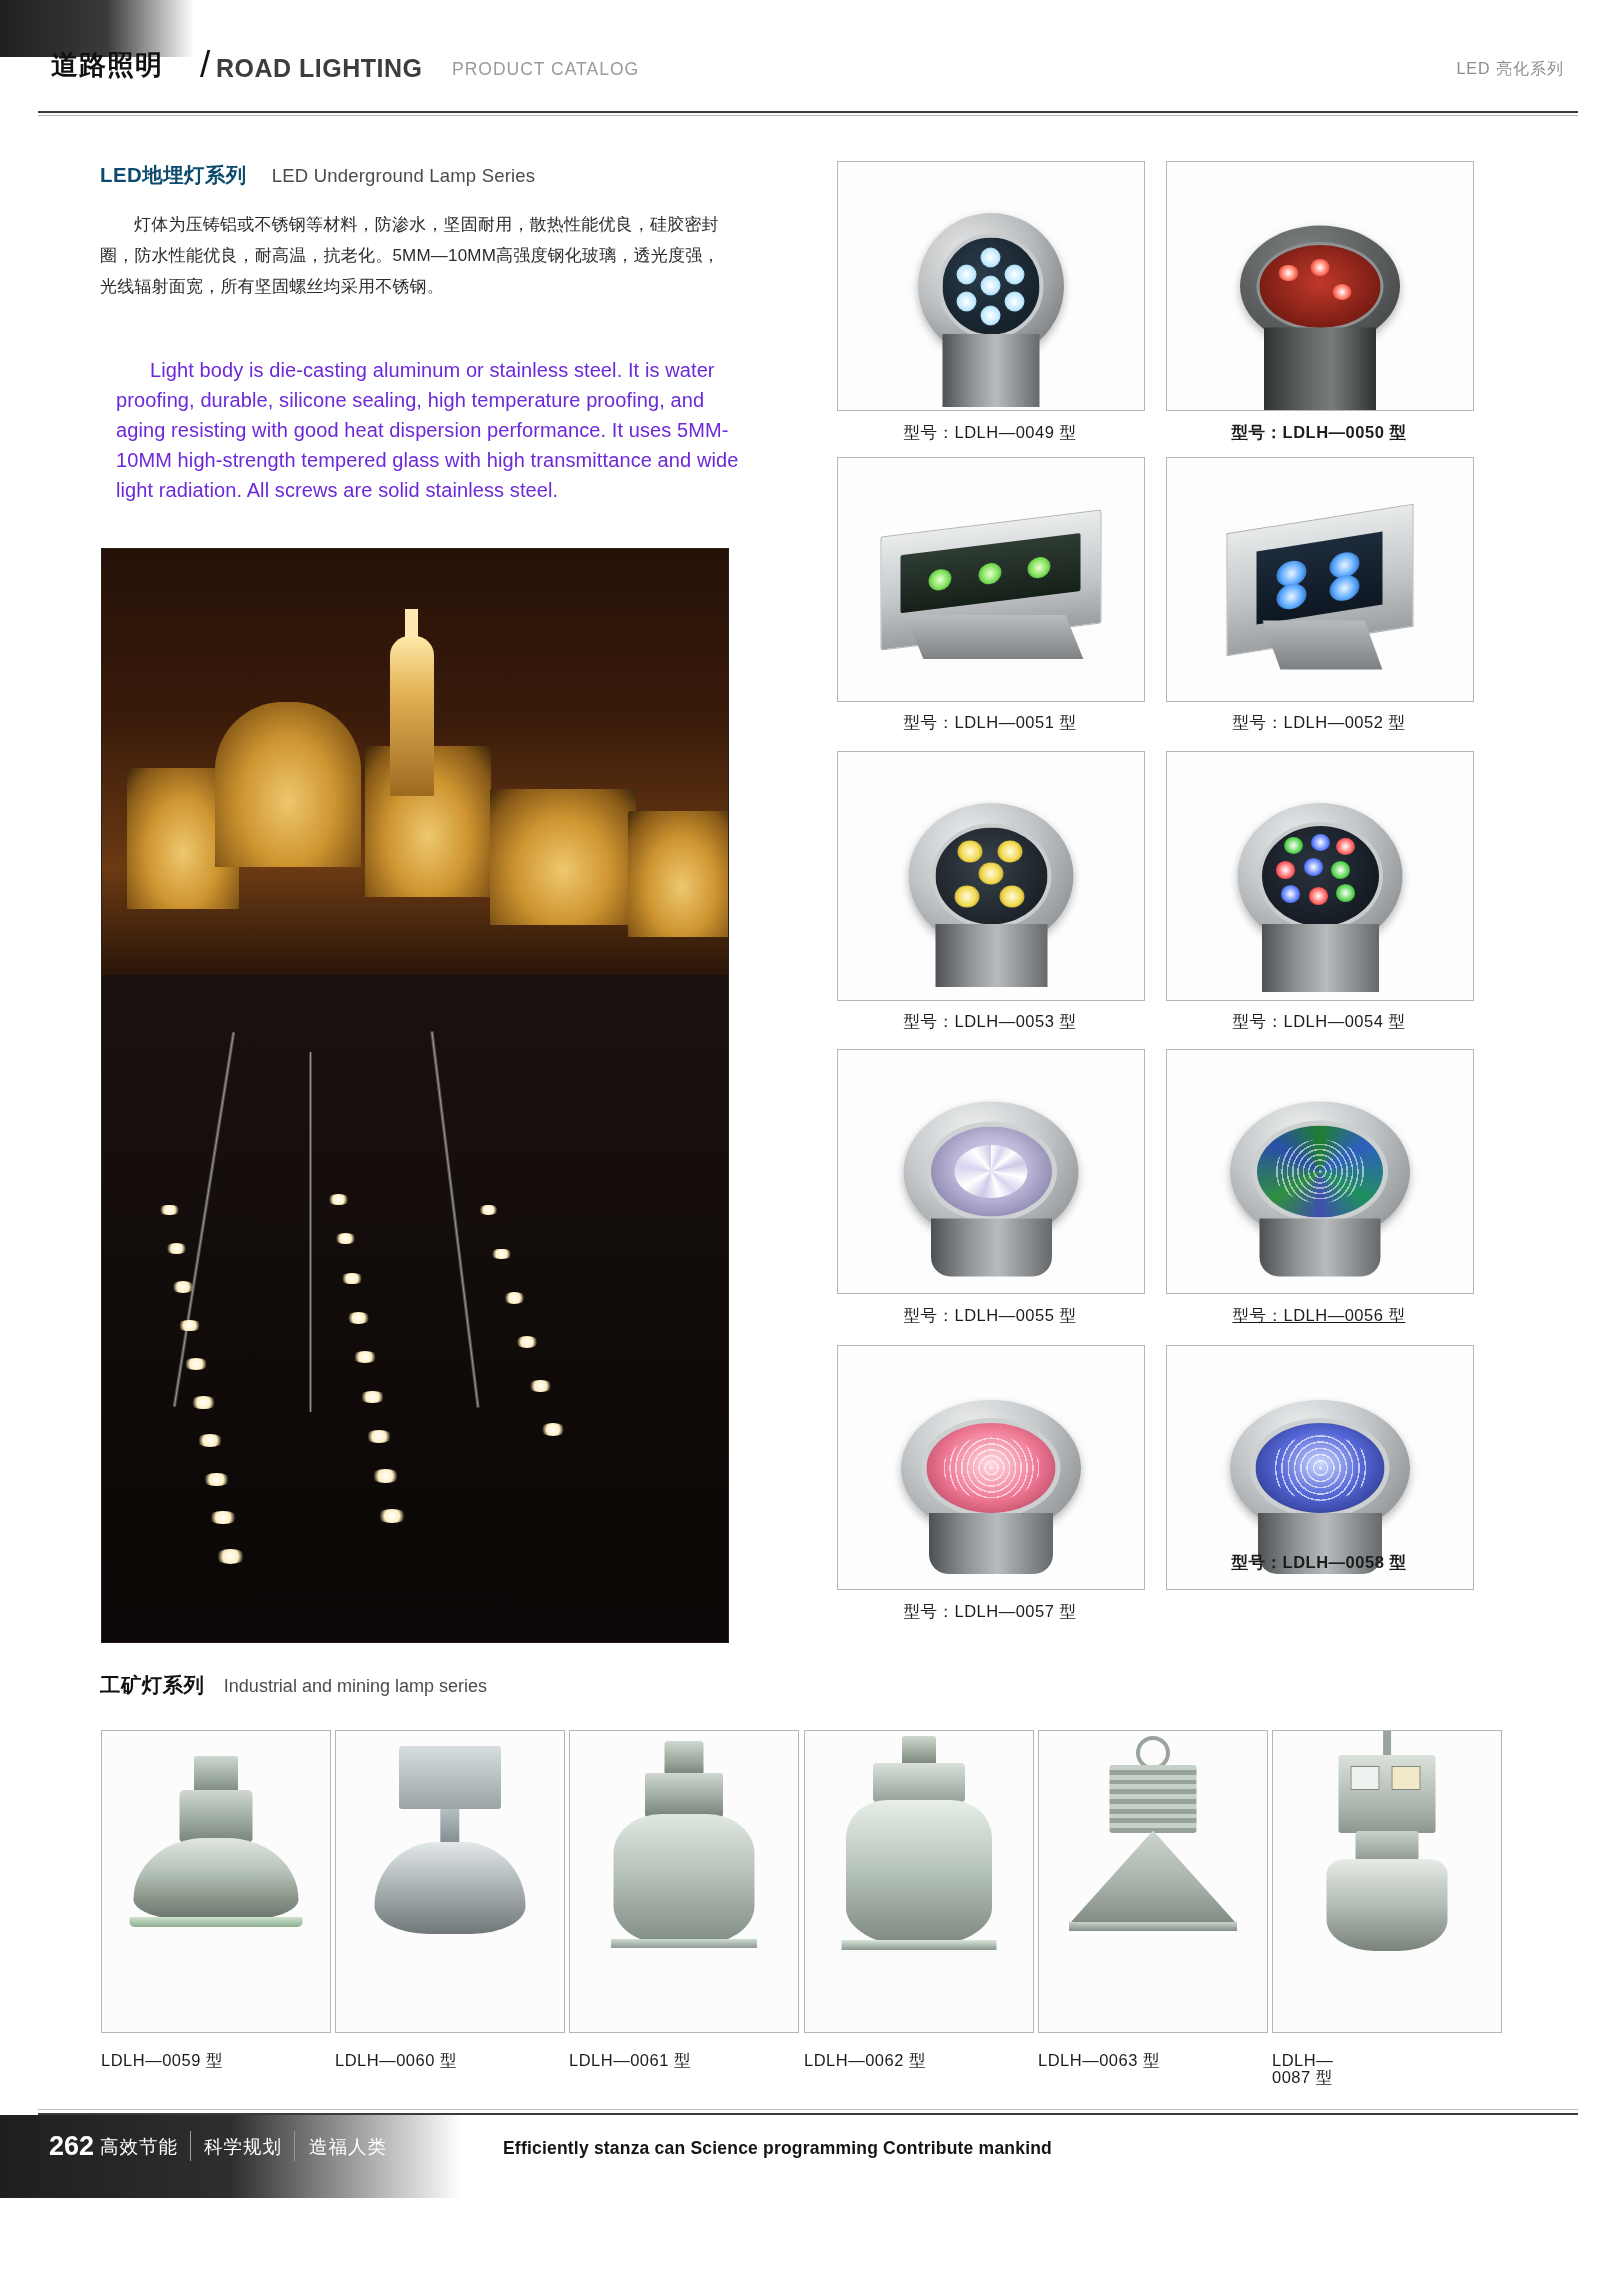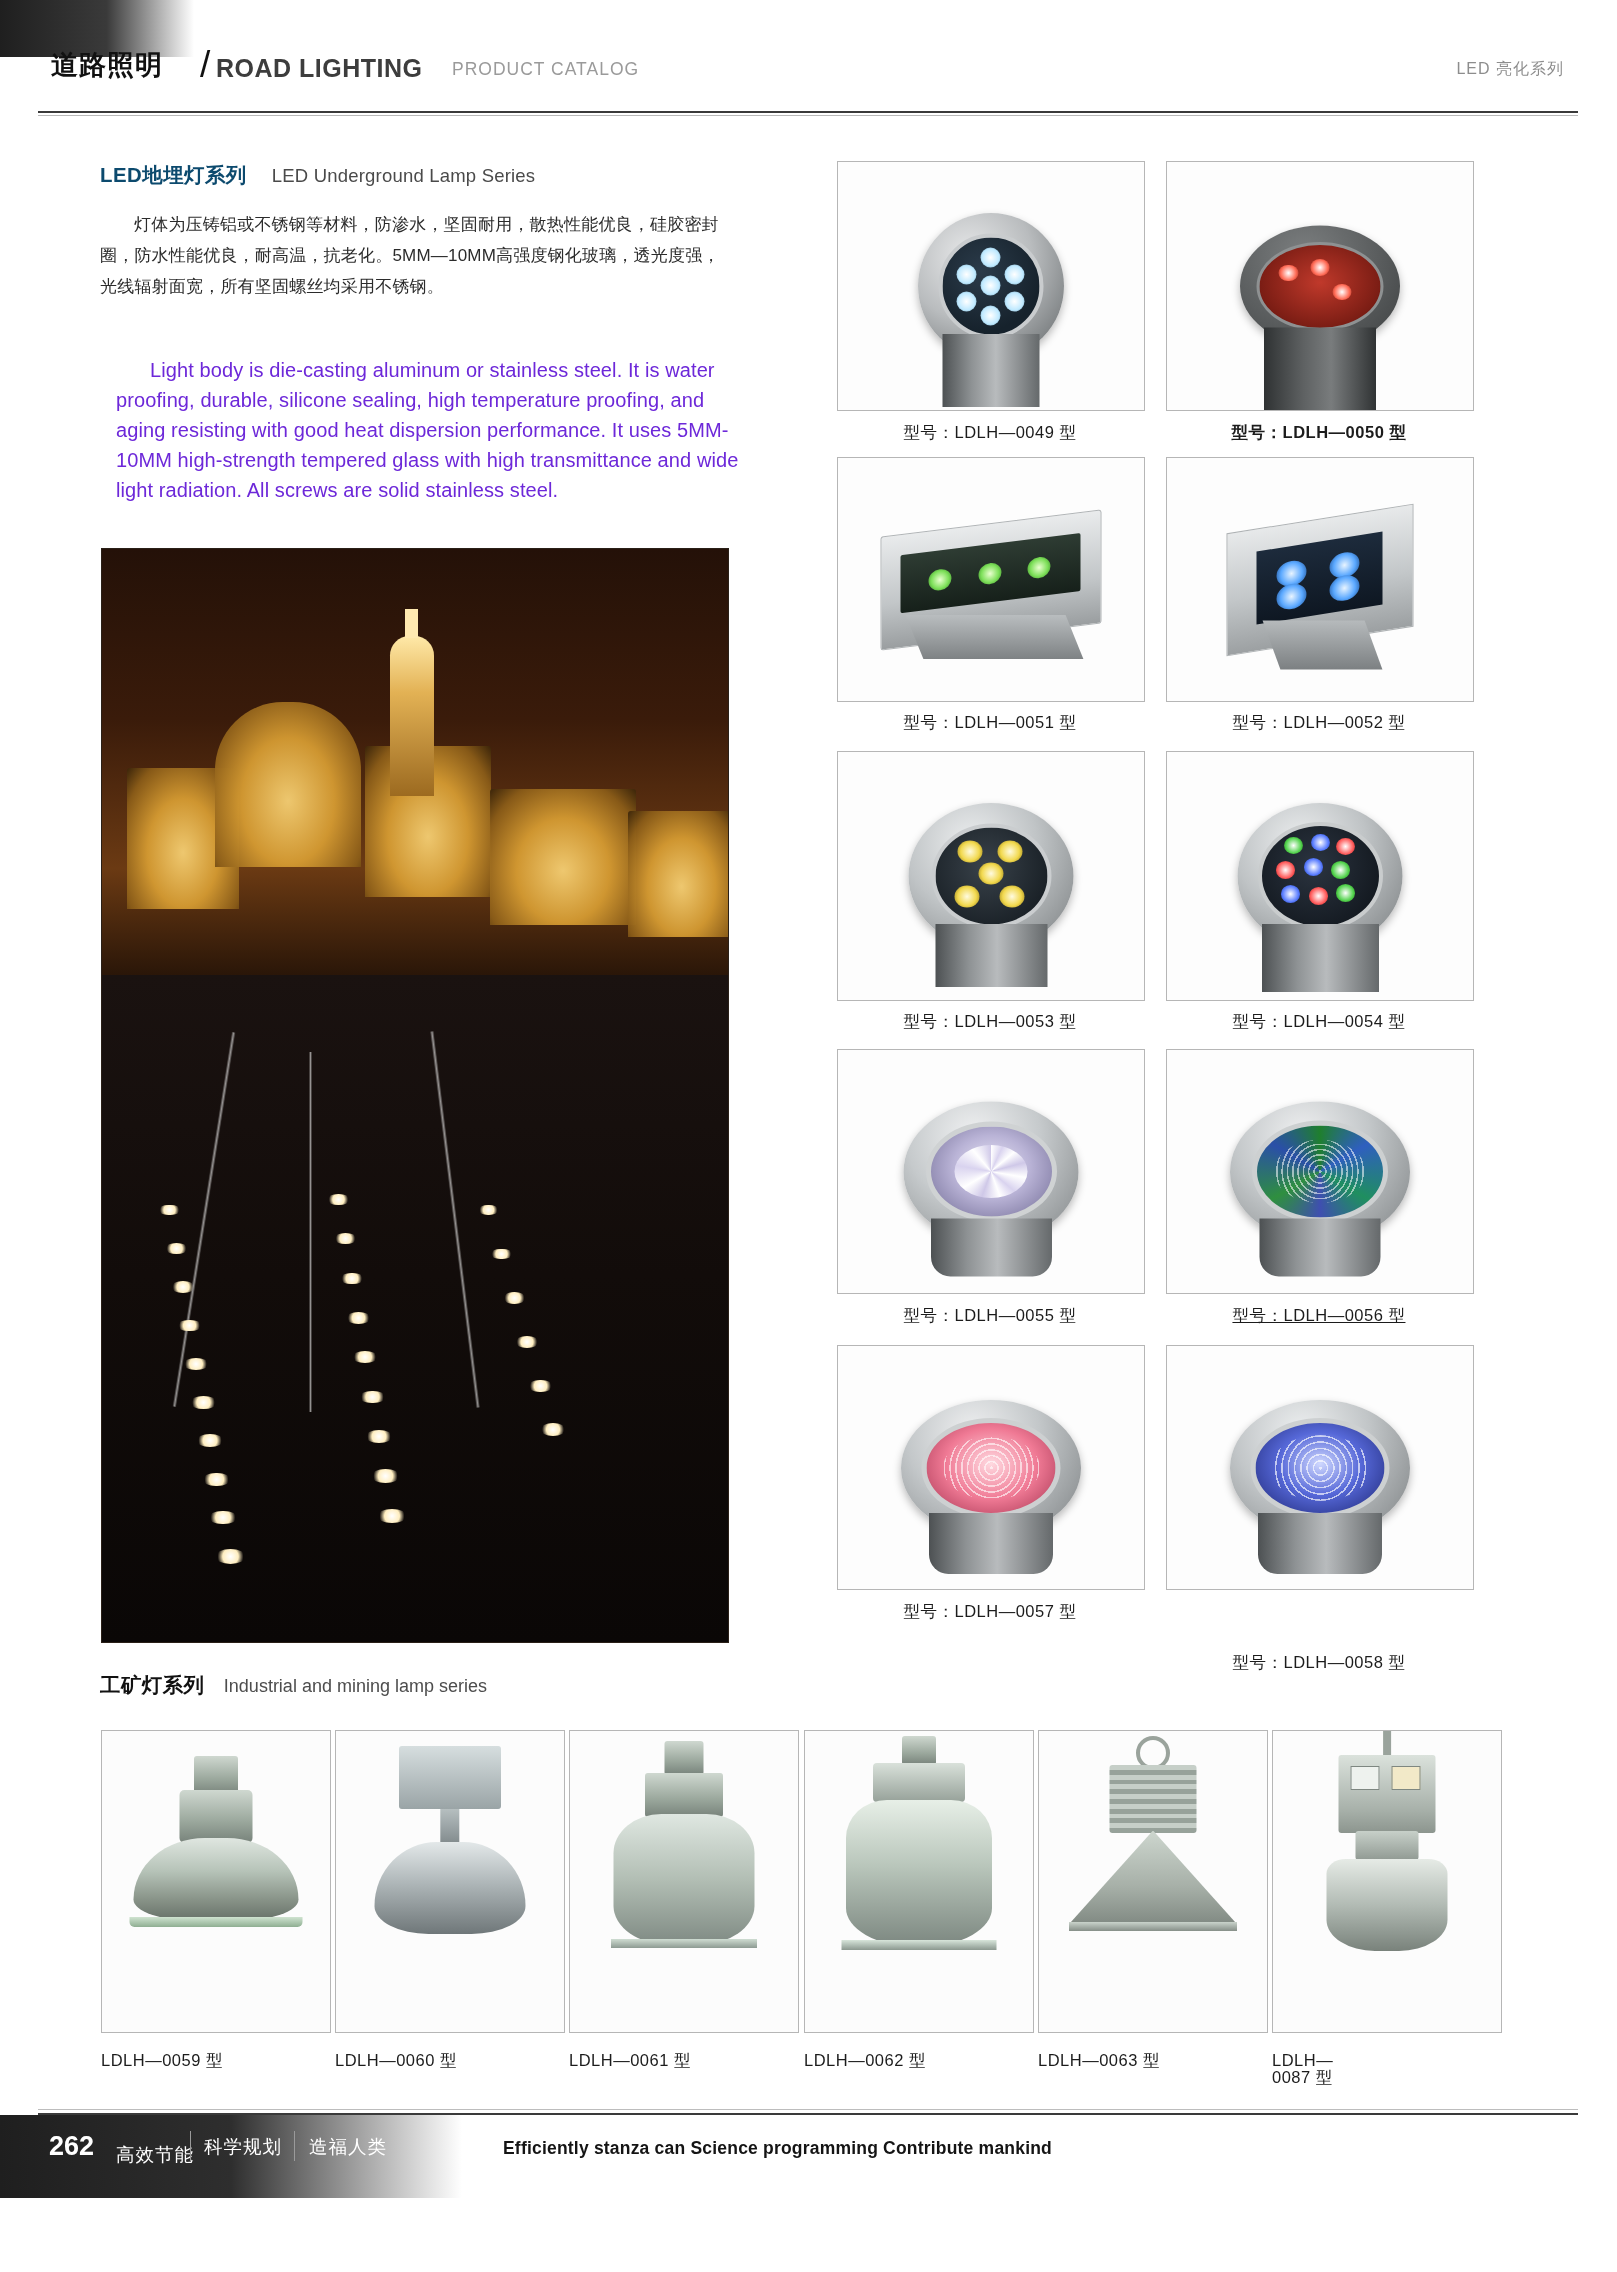--- a/index.html
+++ b/index.html
@@ -561,21 +561,21 @@
   <div class="prod" style="left:1166px; top:1345px; width:306px; height:243px;">
     <div class="ug">
       <div class="ug-round-body" style="width:180px;height:136px;background:radial-gradient(circle at 40% 25%,#eef0f1 0%,#c2c6c8 45%,#8a8e90 88%);">
         <div class="ug-face" style="width:129px;height:90px;background:radial-gradient(ellipse at 50% 45%,#cfd8ff 0%,#5668d8 45%,#1b2470 100%);border:5.8px solid #cdd0d1;">
           <div style="position:absolute;left:50%;top:50%;transform:translate(-50%,-50%);width:100px;height:66px;border-radius:50%;background:repeating-radial-gradient(circle,rgba(255,255,255,.65) 0 1.5px,rgba(255,255,255,0) 1.5px 6.3px);"></div>
         </div>
       </div>
       <div class="ug-can" style="top:113px;width:124px;height:61px;border-radius:0 0 19.4px 19.4px;"></div>
     </div>
   </div>
-  <div class="prod-cap" style="left:1166px; top:1654px; width:306px;">型号：LDLH—0058 型</div>
+  <div class="prod-cap" style="left:1166px; top:1554px; width:306px;font-weight:bold;">型号：LDLH—0058 型</div>
 
   <div class="ind-title">
     <span class="cn">工矿灯系列</span><span class="en">Industrial and mining lamp series</span>
   </div>
 
   <div class="ind-cell" style="left:101px; top:1730px; width:228px; height:301px;">
     <div class="ind-lamp">
       <div class="ind-cap-box" style="top:-126px;width:44px;height:39px;"></div>
       <div class="ind-cap-box" style="top:-92px;width:73px;height:53px;border-radius:4.9px;"></div>
       <div class="ind-shade" style="top:-44px;width:165px;height:83px;border-radius:50% 50% 44% 44%/ 86% 86% 30% 30%;"></div>
@@ -633,21 +633,21 @@
       <div class="ind-cap-box" style="top:-51px;width:63px;height:29px;background:linear-gradient(180deg,#c7d0c9,#919a93);"></div>
       <div class="ind-shade" style="top:-22.4px;width:121px;height:92px;border-radius:16% 16% 40% 40%/ 16% 16% 34% 34%;background:linear-gradient(180deg,#e6ebe6 0%,#b2bbb4 50%,#79827b 100%);"></div>
     </div>
   </div>
   <div class="ind-caption" style="left:1272px; top:2052px;">LDLH—0087 型</div>
 
   <div class="footer-rule-thin"></div>
   <div class="footer-rule"></div>
   <div class="footer-block"></div>
   <div class="footer-pageno">262</div>
-  <div class="footer-cn" style="left:116px;margin-top:8px;">高效节能</div>
+  <div class="footer-cn" style="left:100px;">高效节能</div>
   <div class="footer-sep" style="left:190px;"></div>
   <div class="footer-cn" style="left:204px;">科学规划</div>
   <div class="footer-sep" style="left:294px;"></div>
   <div class="footer-cn" style="left:309px;">造福人类</div>
   <div class="footer-en">Efficiently stanza can   Science programming   Contribute mankind</div>
 
 </div>
 
 
 </body></html>

